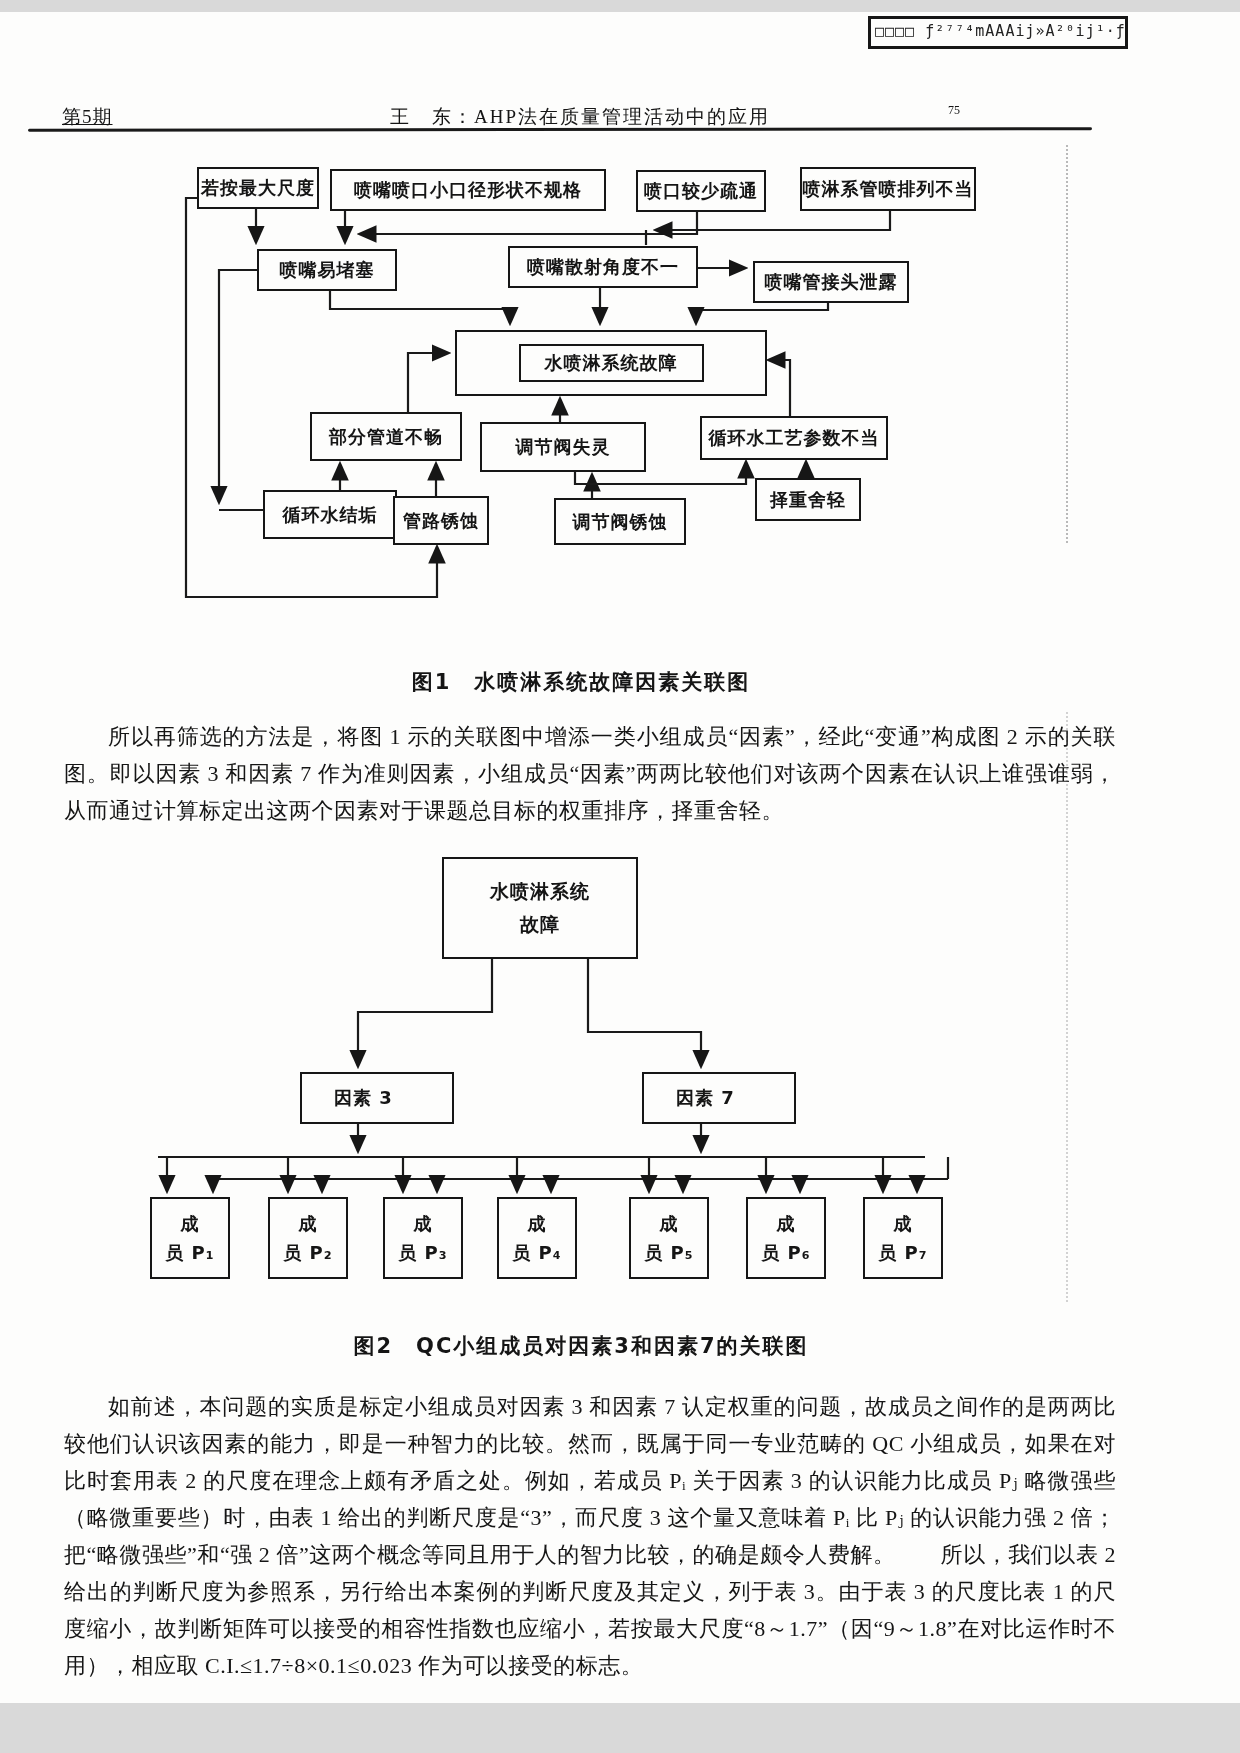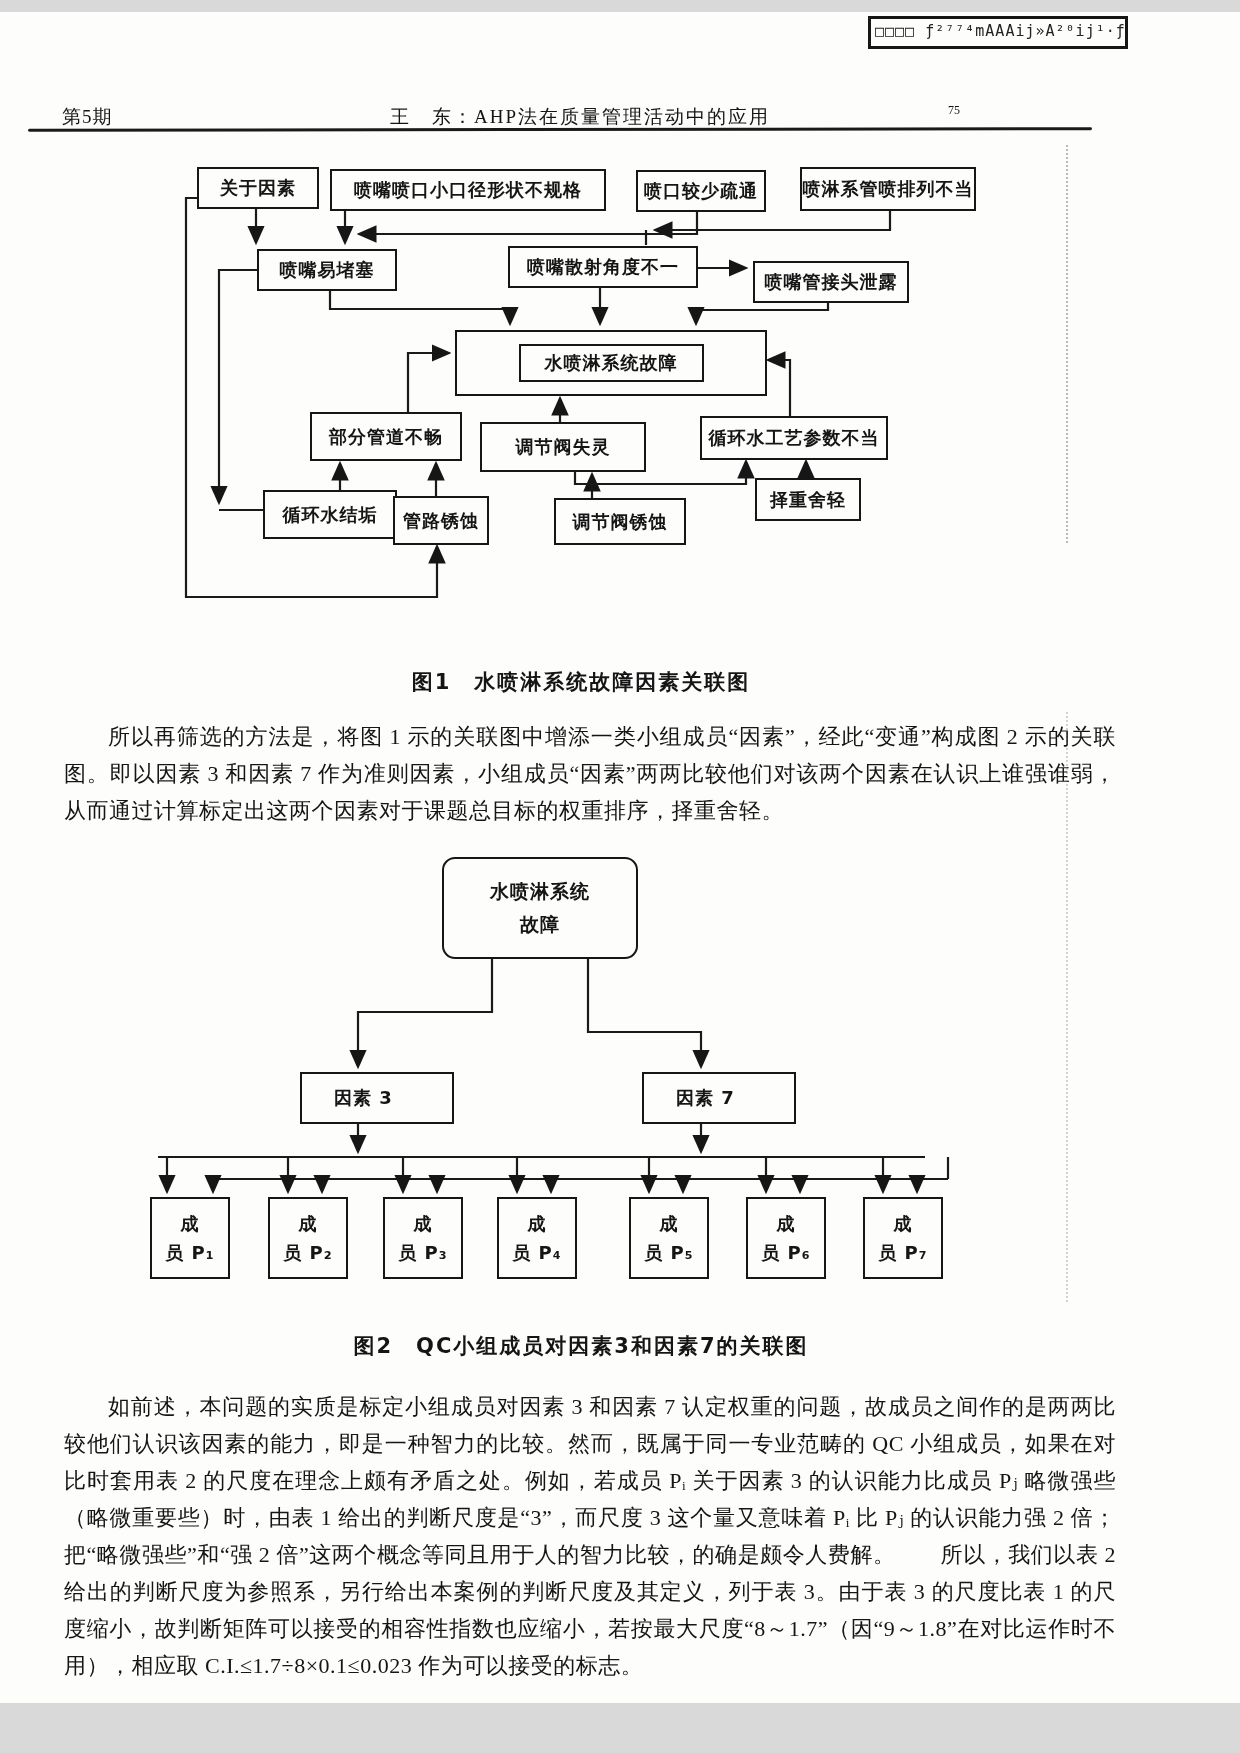--- a/index.html
+++ b/index.html
@@ -1,35 +1,35 @@
 <!DOCTYPE html>
 <html><head>
 <meta charset="utf-8">
 <style>
   html,body{margin:0;padding:0;background:#d9d9d9;}
   .page{position:relative;width:1240px;height:1691px;background:#fdfdfc;margin:12px auto;
         overflow:hidden;font-family:"Liberation Serif","DejaVu Serif",serif;color:#151515;}
   .abs{position:absolute;}
   
-  .issue{left:62px;top:92px;font-size:19px;letter-spacing:1px;}
+  .issue{left:62px;top:92px;font-size:19px;letter-spacing:1px;text-decoration:underline;}
   .jtitle{left:0;width:1160px;top:92px;text-align:center;font-size:19px;letter-spacing:2px;}
   .pageno{left:948px;top:91px;font-size:12px;}
   .hrule{left:28px;top:116px;width:1064px;height:3px;background:#1a1a1a;border-radius:2px;
          transform:rotate(-0.08deg);}
   .wmark{left:868px;top:4px;width:246px;height:27px;border:3px solid #161616;
          font-family:"DejaVu Sans Mono",monospace;font-size:15px;line-height:24px;
          padding:0 4px;white-space:nowrap;overflow:hidden;color:#222;letter-spacing:1px;}
   
   .fbox{position:absolute;border:2px solid #161616;background:#fdfdfc;display:flex;
         align-items:center;justify-content:center;z-index:2;
         font-family:"DejaVu Sans","Liberation Sans",sans-serif;font-weight:700;
         font-size:18px;letter-spacing:1px;line-height:1.1;text-align:center;}
   .dblouter{flex-direction:column;}
   .dblinner{border:2px solid #161616;padding:7px 24px;white-space:nowrap;}
-  .twoline{flex-direction:column;gap:12px;font-size:19px;border-radius:13px;}
+  .twoline{flex-direction:column;gap:12px;font-size:19px;}
   .memberbox{flex-direction:column;gap:9px;font-size:18px;}
   .factorbox{justify-content:flex-start;padding-left:32px;}
   svg.wires{position:absolute;left:0;top:0;z-index:1;pointer-events:none;}
   
   .fig-caption{font-family:"DejaVu Sans","Liberation Sans",sans-serif;font-weight:700;
                font-size:21px;letter-spacing:2px;text-align:center;left:0;width:1162px;}
   .cap1{top:656px;} .cap2{top:1320px;}
   .para{left:64px;width:1052px;font-size:22px;line-height:37px;text-align:justify;
         text-indent:2em;letter-spacing:0.5px;}
   .p1{top:706px;} .p2{top:1376px;}
@@ -107,21 +107,21 @@
       <path d="M551,1167 L551,1179" marker-end="url(#ah)"></path>
       <path d="M649,1145 L649,1179" marker-end="url(#ah)"></path>
       <path d="M683,1167 L683,1179" marker-end="url(#ah)"></path>
       <path d="M766,1145 L766,1179" marker-end="url(#ah)"></path>
       <path d="M800,1167 L800,1179" marker-end="url(#ah)"></path>
       <path d="M883,1145 L883,1179" marker-end="url(#ah)"></path>
       <path d="M917,1167 L917,1179" marker-end="url(#ah)"></path>
     </g>
   </svg>
 
-  <div class="fbox" style="left:197px;top:155px;width:118px;height:38px">关于因素</div>
+  <div class="fbox" style="left:197px;top:155px;width:118px;height:38px">若按最大尺度</div>
   <div class="fbox" style="left:330px;top:157px;width:272px;height:38px">喷嘴喷口小口径形状不规格</div>
   <div class="fbox" style="left:636px;top:158px;width:126px;height:38px">喷口较少疏通</div>
   <div class="fbox" style="left:800px;top:155px;width:172px;height:40px">喷淋系管喷排列不当</div>
   <div class="fbox" style="left:257px;top:237px;width:136px;height:38px">喷嘴易堵塞</div>
   <div class="fbox" style="left:508px;top:234px;width:186px;height:38px">喷嘴散射角度不一</div>
   <div class="fbox" style="left:753px;top:249px;width:152px;height:38px">喷嘴管接头泄露</div>
   <div class="fbox dblouter" style="left:455px;top:318px;width:308px;height:62px">
     <div class="dblinner">水喷淋系统故障</div>
   </div>
   <div class="fbox" style="left:310px;top:400px;width:148px;height:45px">部分管道不畅</div>

